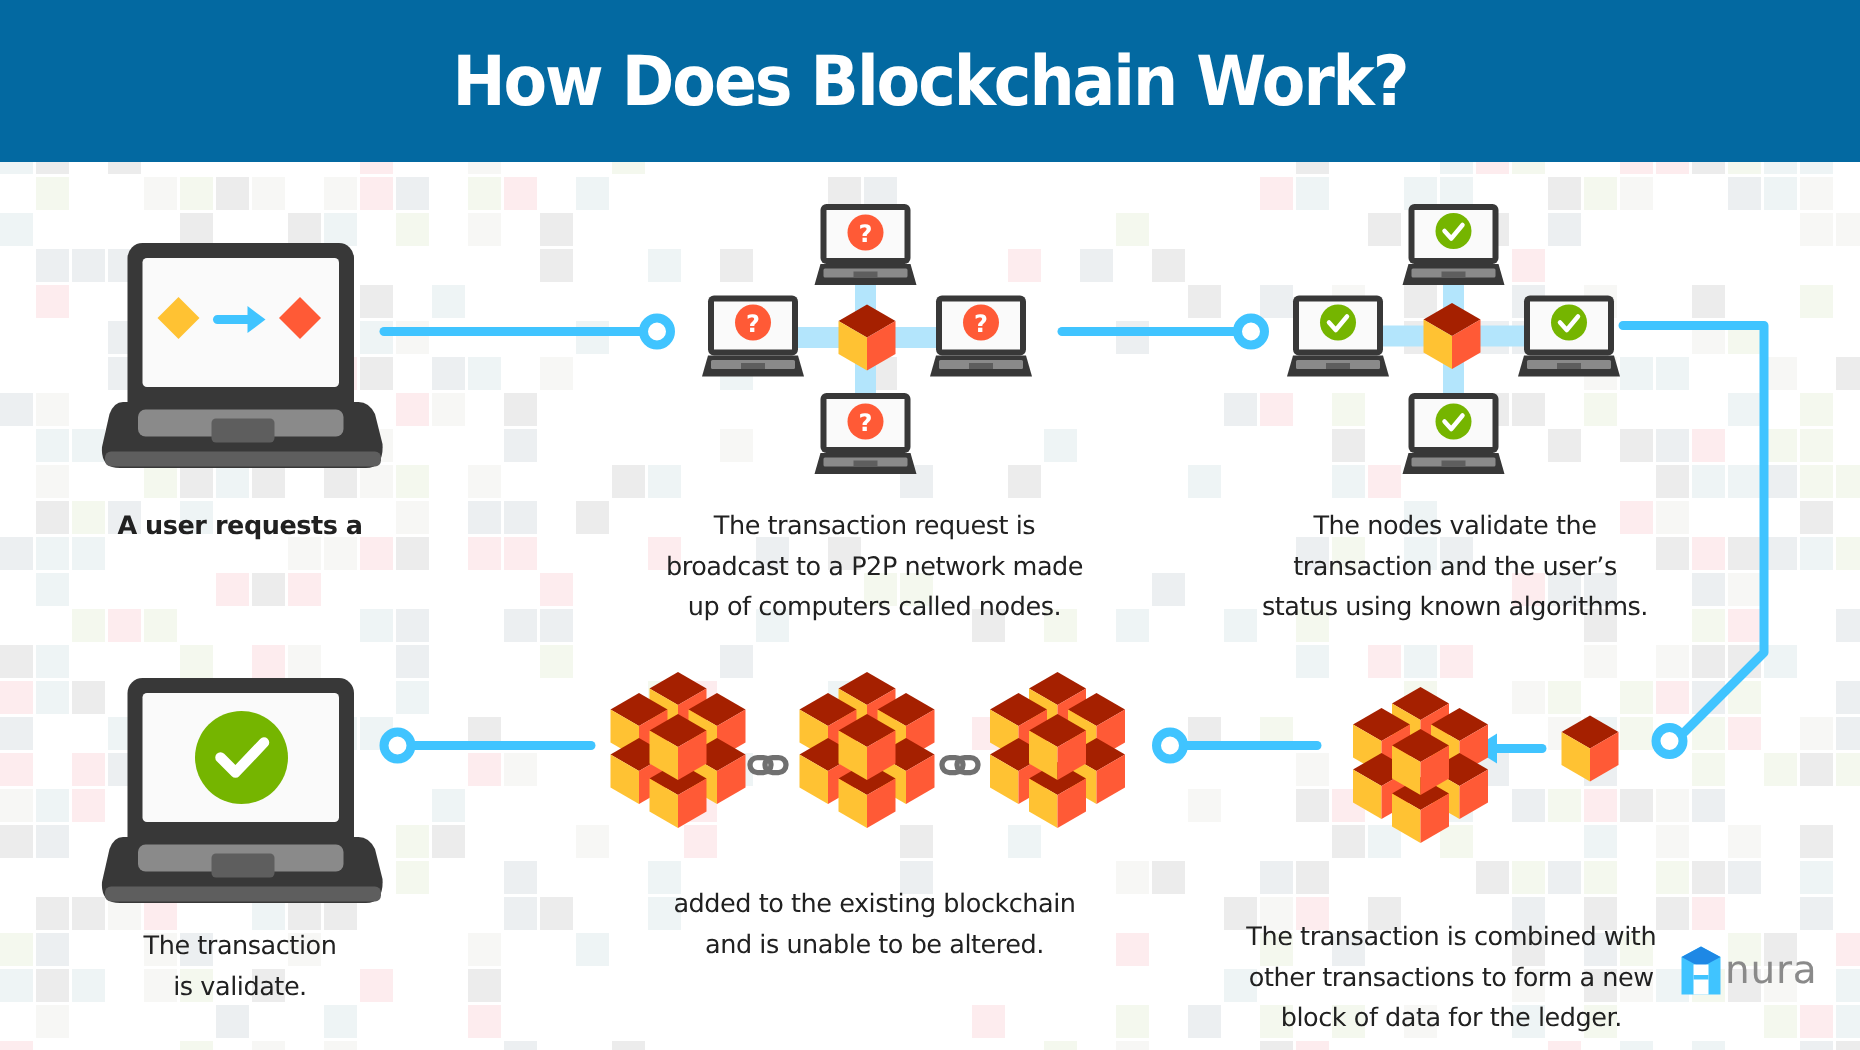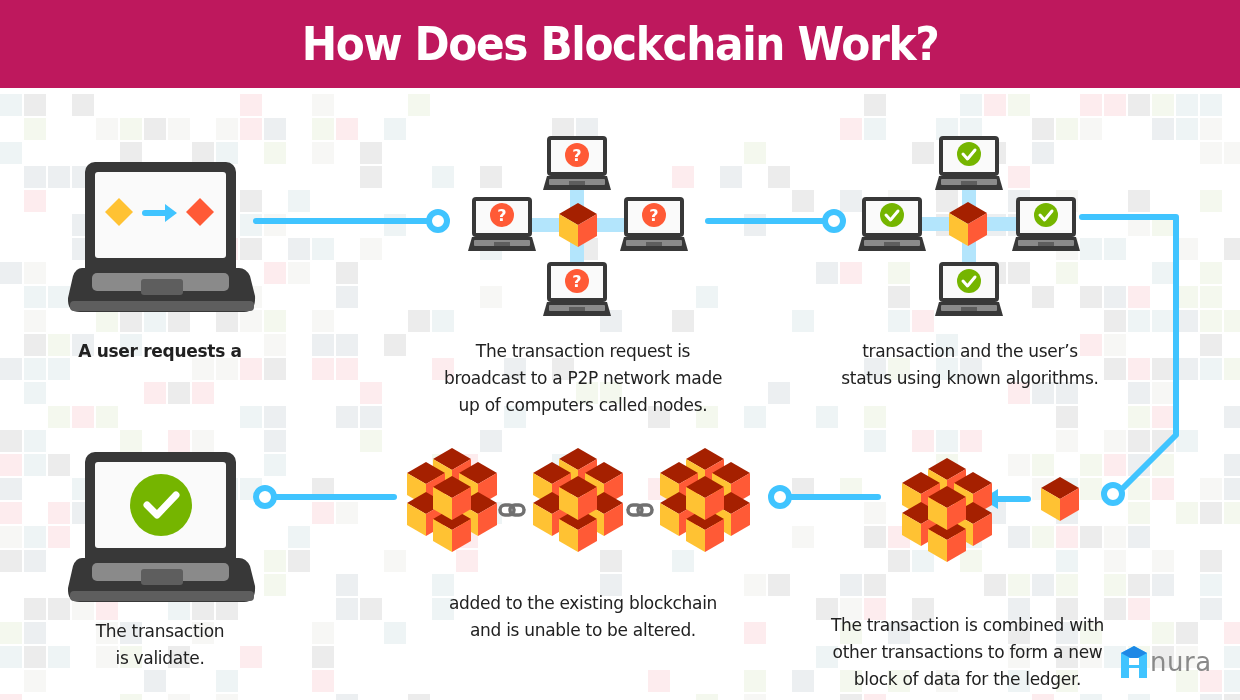--- a/index.html
+++ b/index.html
@@ -1,23 +1,23 @@
 <!DOCTYPE html>
 <html><head>
 <meta charset="utf-8">
 <style>
   html, body { margin: 0; padding: 0; }
   body { width: 1240px; height: 700px; position: relative; overflow: hidden; background: #ffffff; font-family: "Liberation Sans", "DejaVu Sans", sans-serif; }
   #bg { position: absolute; left: 0; top: 92px; width: 1240px; height: 608px; z-index: 0; }
-  .header { position: absolute; left: 0; top: 0; width: 1240px; height: 88px; background: #be185d; display: flex; align-items: center; justify-content: center; z-index: 2; }
+  .header { position: absolute; left: 0; top: 0; width: 1240px; height: 108px; background: #0369a1; display: flex; align-items: center; justify-content: center; z-index: 2; }
   .header h1 { margin: 0; color: #ffffff; font-family: "DejaVu Sans", sans-serif; font-weight: bold; font-size: 46px; letter-spacing: -1.5px; transform: scaleX(0.92); }
   #diagram { position: absolute; left: 0; top: 0; width: 1240px; height: 700px; z-index: 1; }
   .caption { position: absolute; z-index: 3; text-align: center; color: #212121; font-family: "DejaVu Sans", sans-serif; font-size: 17px; line-height: 27px; letter-spacing: -0.3px; }
   .caption span { display: block; white-space: nowrap; }
-  .logo { position: absolute; left: 1120px; top: 645px; z-index: 3; display: flex; align-items: center; gap: 2px; }
+  .logo { position: absolute; left: 1120px; top: 630px; z-index: 3; display: flex; align-items: center; gap: 2px; }
   .logo-text { font-family: "DejaVu Sans", sans-serif; font-size: 26px; color: #8a8a8a; letter-spacing: 0.5px; }
 </style>
 </head>
 <body>
 
 <svg id="bg" xmlns="http://www.w3.org/2000/svg">
     <rect x="0" y="2" width="22" height="22" fill="#eef4f5"></rect>
     <rect x="24" y="2" width="22" height="22" fill="#ececec"></rect>
     <rect x="72" y="2" width="22" height="22" fill="#ececec"></rect>
     <rect x="240" y="2" width="22" height="22" fill="#fdecee"></rect>
@@ -608,20 +608,21 @@
 
 <div class="caption" style="left:40px; top:338px; width:240px;font-weight:bold;">
   <span>A user requests a</span>
 </div>
 <div class="caption" style="left:420px; top:338px; width:326px;">
   <span>The transaction request is</span>
   <span>broadcast to a P2P network made</span>
   <span>up of computers called nodes.</span>
 </div>
 <div class="caption" style="left:815px; top:338px; width:310px;">
+  <span>The nodes validate the</span>
   <span>transaction and the user’s</span>
   <span>status using known algorithms.</span>
 </div>
 <div class="caption" style="left:805px; top:590px; width:325px;margin-top:22px;">
   <span>The transaction is combined with</span>
   <span>other transactions to form a new</span>
   <span>block of data for the ledger.</span>
 </div>
 <div class="caption" style="left:418px; top:590px; width:330px;">
   <span>added to the existing blockchain</span>

